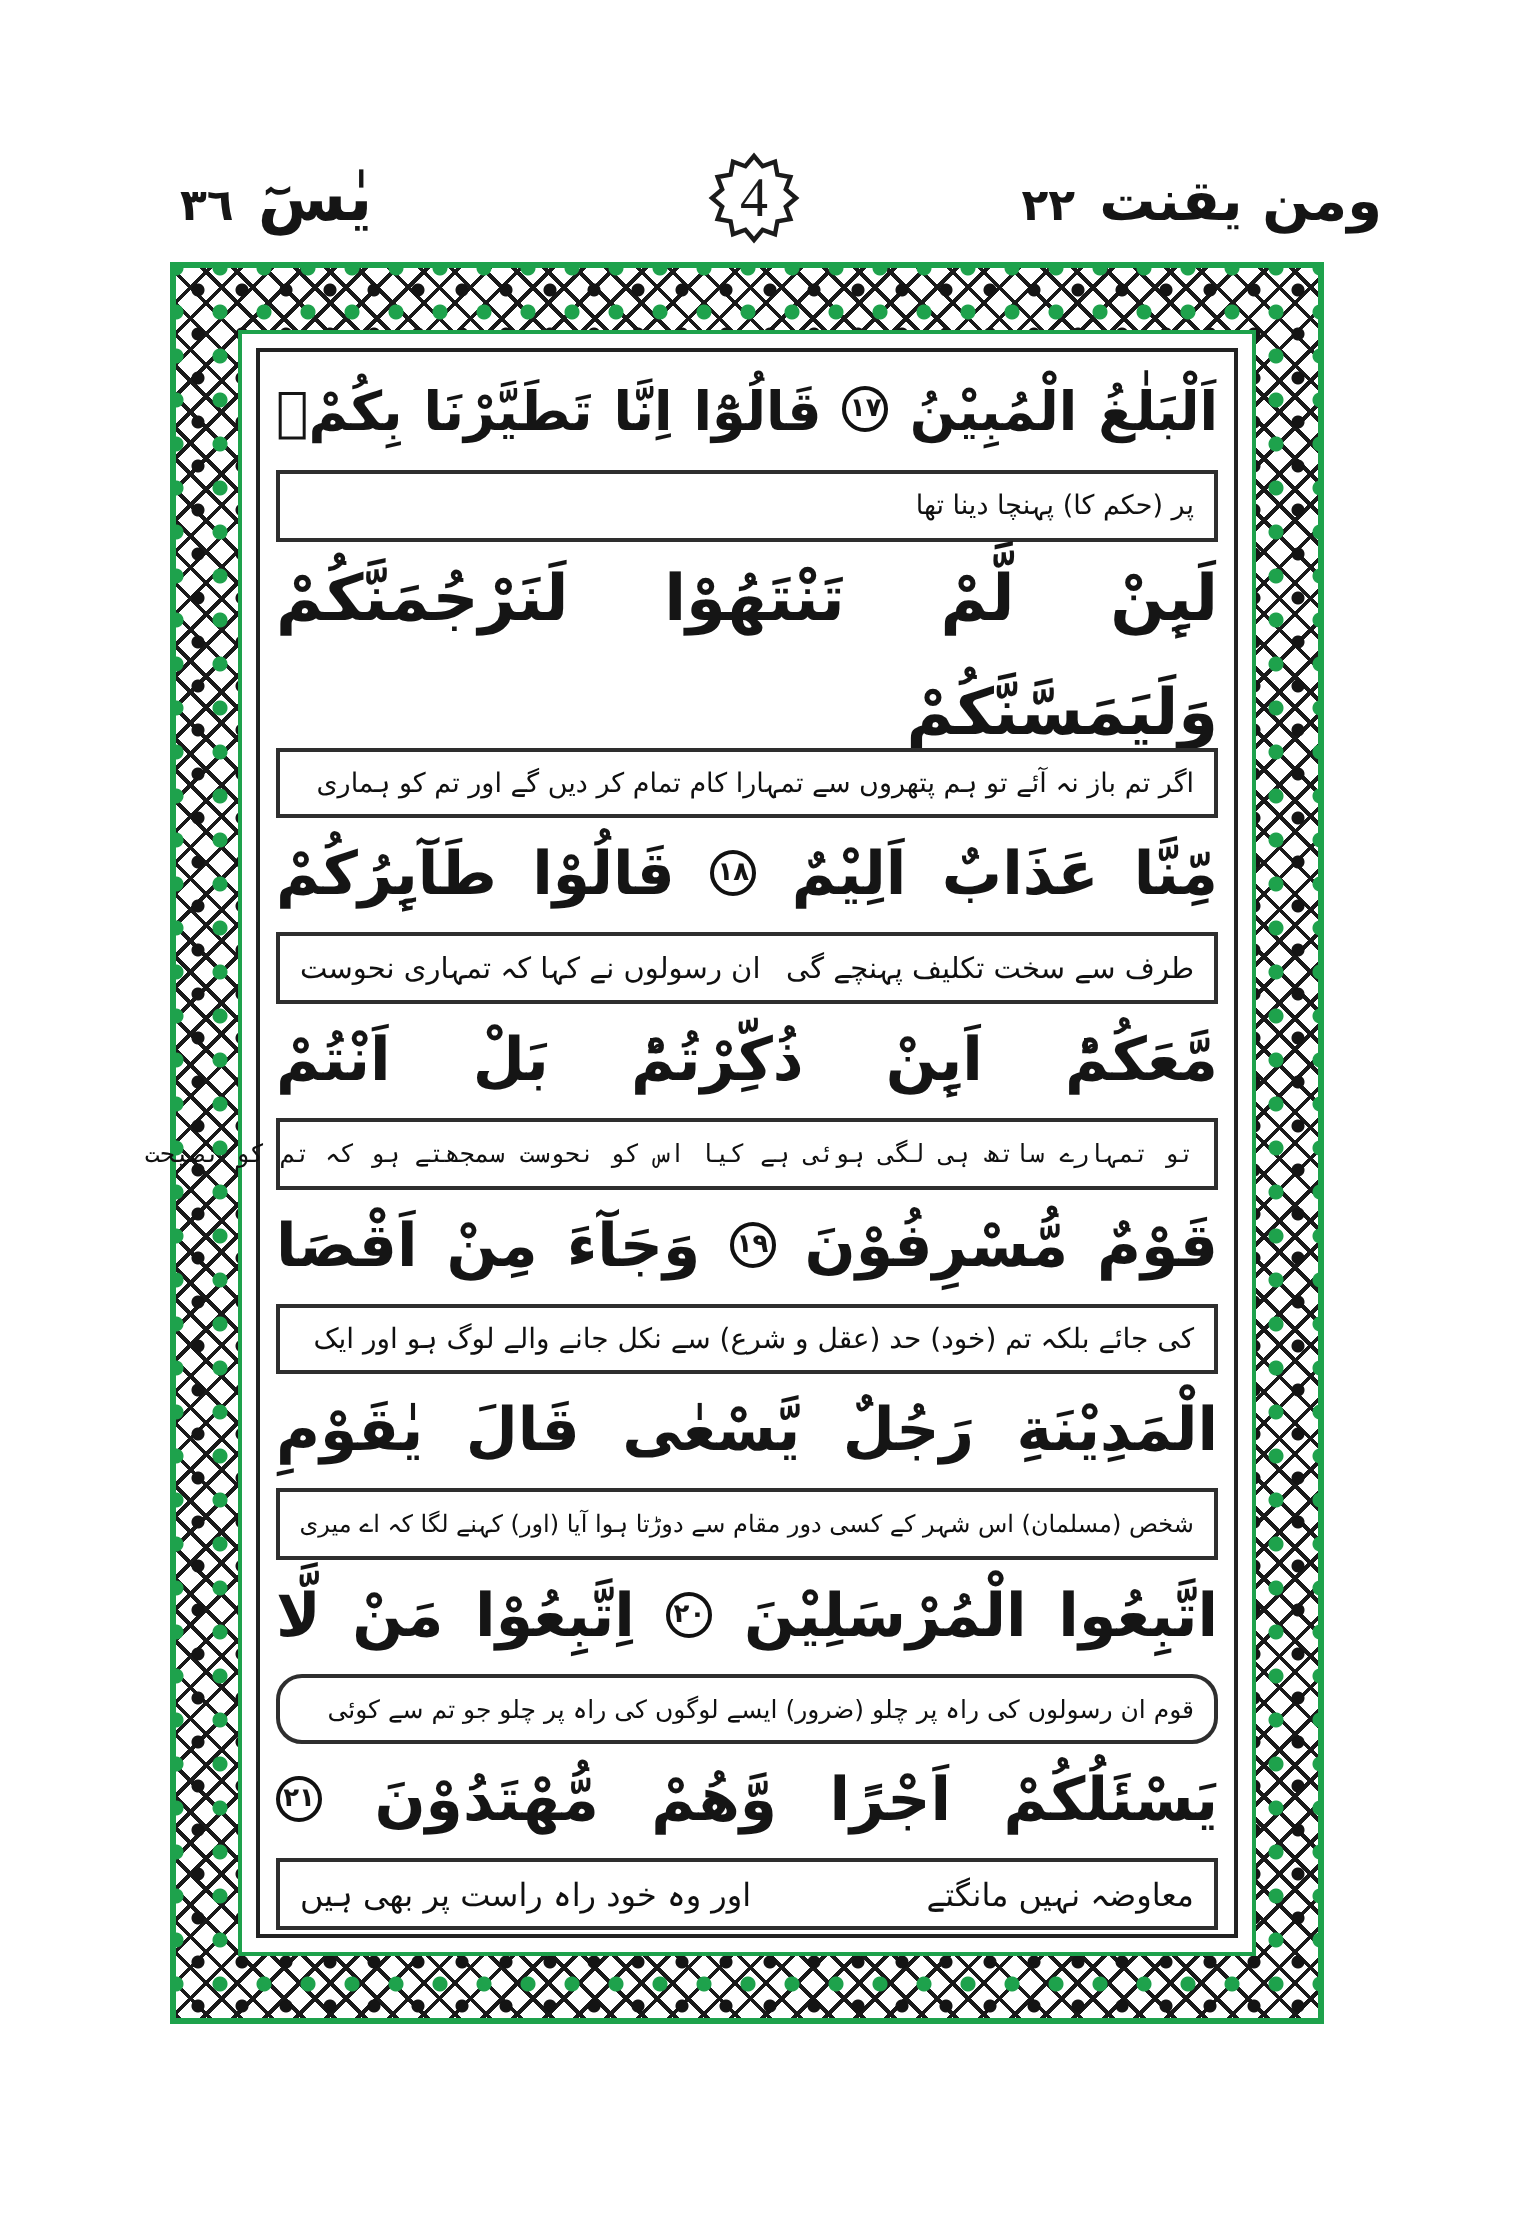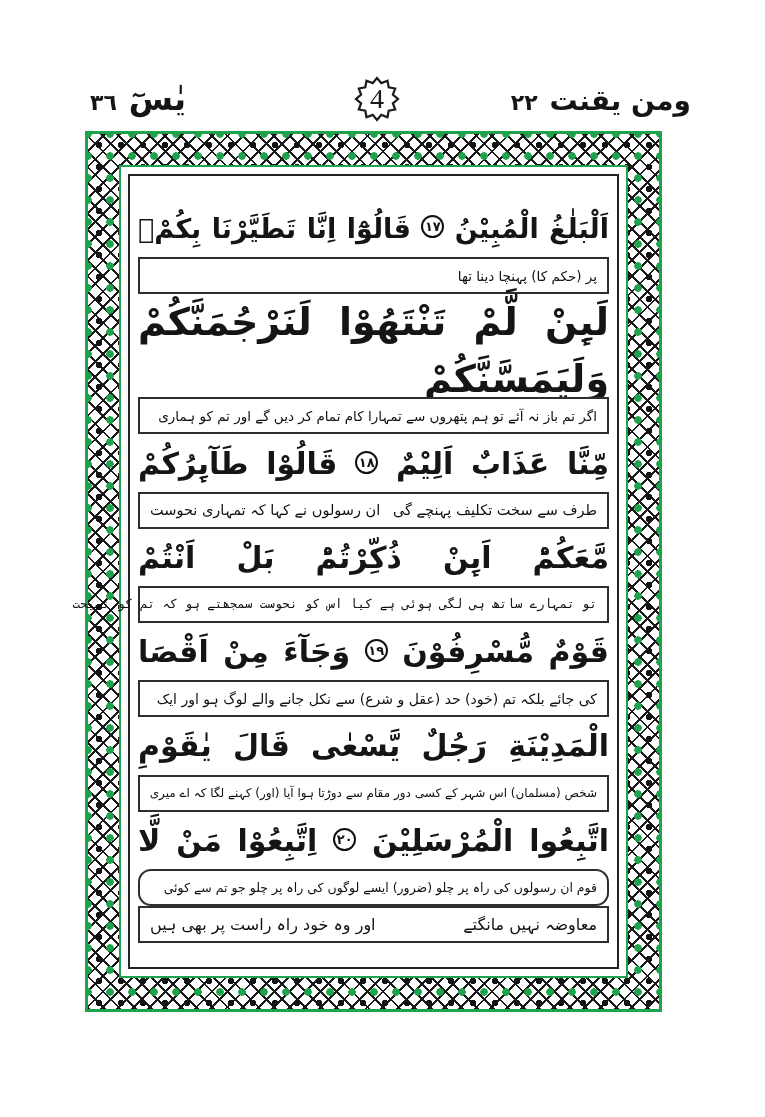--- a/index.html
+++ b/index.html
@@ -43,21 +43,21 @@
     background-size:22px 22px,22px 22px,auto,auto;
     background-position:11px 11px,0 0,0 0,0 0;
   }
   .inner{
     position:absolute;inset:31px;background:#fff;
     border:2px solid var(--green);padding:7px;box-sizing:border-box;
   }
   .textframe{
     border:2px solid #222;height:100%;box-sizing:border-box;background:#fff;
     display:flex;flex-direction:column;justify-content:space-between;
-    padding:24px 8px;
+    padding:2px 8px;
   }
 
   
   .ayah-line{
     direction:rtl;font-family:"DejaVu Sans",sans-serif;font-weight:bold;
     font-size:30px;color:var(--ink);
     text-align:justify;text-align-last:justify;
     height:57px;line-height:57px;overflow:visible;
   }
   .verse-marker{
@@ -92,21 +92,21 @@
   <span class="juz-num">٢٢</span>
 </div>
 
 <div class="frame">
   <div class="inner">
     <div class="textframe">
         <div class="ayah-line" style="font-size: 27px;"><span>اَلْبَلٰغُ الْمُبِيْنُ</span> <span class="verse-marker">١٧</span> <span>قَالُوْٓا اِنَّا تَطَيَّرْنَا بِكُمْۚ</span></div>
         <div class="translation-box" style="font-size: 13.5px;">
           <span class="translation-segment">پر (حکم کا) پہنچا دینا تھا</span>
         </div>
-        <div class="ayah-line" style="font-size: 38px;"><span>لَىِٕنْ لَّمْ تَنْتَهُوْا لَنَرْجُمَنَّكُمْ وَلَيَمَسَّنَّكُمْ</span></div>
+        <div class="ayah-line" style="font-size: 32px;"><span>لَىِٕنْ لَّمْ تَنْتَهُوْا لَنَرْجُمَنَّكُمْ وَلَيَمَسَّنَّكُمْ</span></div>
         <div class="translation-box" style="font-size: 13.5px; margin-top: 46px;">
           <span class="translation-segment">اگر تم باز نہ آئے تو ہم پتھروں سے تمہارا کام تمام کر دیں گے اور تم کو ہماری</span>
         </div>
         <div class="ayah-line"><span>مِّنَّا عَذَابٌ اَلِيْمٌ</span> <span class="verse-marker">١٨</span> <span>قَالُوْا طَآىِٕرُكُمْ</span></div>
         <div class="translation-box" style="font-size: 14.5px;">
           <span class="translation-segment">طرف سے سخت تکلیف پہنچے گی</span>
           <span class="translation-segment">ان رسولوں نے کہا کہ تمہاری نحوست</span>
         </div>
         <div class="ayah-line"><span>مَّعَكُمْؕ اَىِٕنْ ذُكِّرْتُمْؕ بَلْ اَنْتُمْ</span></div>
         <div class="translation-box" style="font-size: 12.5px; font-family: Liberation Mono, monospace;">
@@ -117,19 +117,20 @@
           <span class="translation-segment">کی جائے بلکہ تم (خود) حد (عقل و شرع) سے نکل جانے والے لوگ ہو اور ایک</span>
         </div>
         <div class="ayah-line"><span>الْمَدِيْنَةِ رَجُلٌ يَّسْعٰى قَالَ يٰقَوْمِ</span></div>
         <div class="translation-box" style="font-size: 12px; align-items: center;">
           <span class="translation-segment">شخص (مسلمان) اس شہر کے کسی دور مقام سے دوڑتا ہوا آیا (اور) کہنے لگا کہ اے میری</span>
         </div>
         <div class="ayah-line"><span>اتَّبِعُوا الْمُرْسَلِيْنَ</span> <span class="verse-marker">٢٠</span> <span>اِتَّبِعُوْا مَنْ لَّا</span></div>
         <div class="translation-box" style="font-size: 12.5px; border-radius: 13px;">
           <span class="translation-segment">قوم ان رسولوں کی راہ پر چلو (ضرور) ایسے لوگوں کی راہ پر چلو جو تم سے کوئی</span>
         </div>
+        <div class="ayah-line"><span>يَسْئَلُكُمْ اَجْرًا وَّهُمْ مُّهْتَدُوْنَ</span> <span class="verse-marker">٢١</span></div>
         <div class="translation-box">
           <span class="translation-segment">معاوضہ نہیں مانگتے</span>
           <span class="translation-segment">اور وہ خود راہ راست پر بھی ہیں</span>
         </div>
       </div>
   </div>
 </div>
 
 </body></html>

